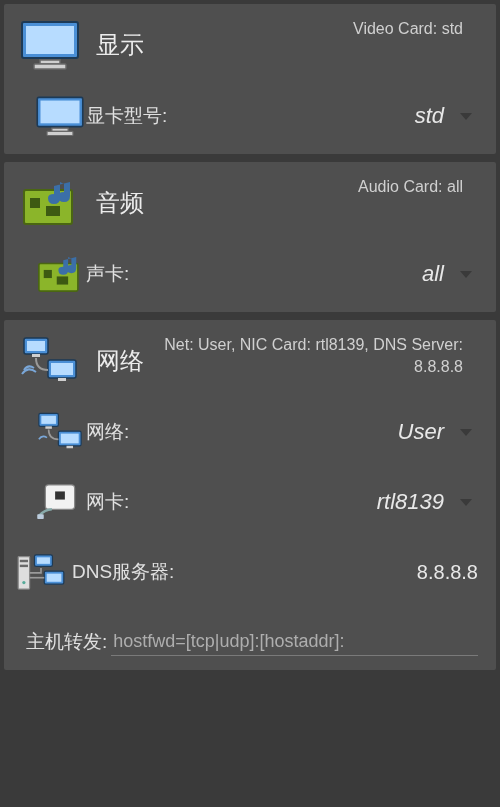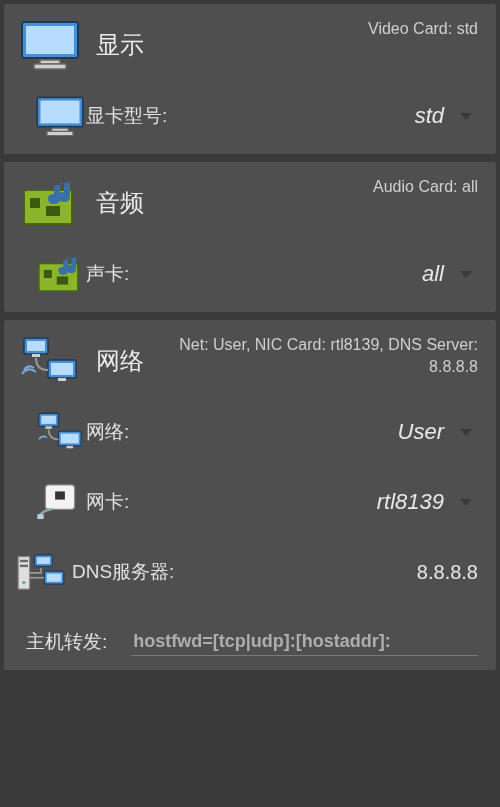--- a/index.html
+++ b/index.html
@@ -25,21 +25,21 @@
   }
   .section-title {
     font-size: 24px;
     font-weight: 400;
     color: #ececec;
     margin-left: 14px;
     flex: 0 0 auto;
   }
   .section-summary {
     position: absolute;
-    right: 18px;
+    right: 33px;
     top: 14px;
     font-size: 16px;
     color: #d0d0d0;
     text-align: right;
     max-width: 300px;
     line-height: 1.4;
     font-weight: 300;
   }
   .row {
     display: flex;
@@ -103,24 +103,23 @@
     font-weight: 300;
   }
   .host-input {
     flex: 1;
     background: transparent;
     border: none;
     border-bottom: 1px solid #7a7a7a;
     font-size: 18px;
     color: #aeaeae;
     padding: 3px 2px;
-    font-weight: 700;
+    font-weight: 400;
     outline: none;
     font-family: inherit;
-    margin-left: 20px;
   }
   .icon-large { width: 64px; height: 54px; flex: 0 0 auto; }
   .icon-med   { width: 52px; height: 44px; flex: 0 0 auto; }
   
   .mon-body { fill:#4a8fd6; stroke:#1d3a56; stroke-width:2; }
   .mon-screen { fill:#b7dcff; }
   .mon-stand { fill:#cfcfcf; stroke:#6a6a6a; stroke-width:1.5; }
   
   .aud-board { fill:#8bb52a; stroke:#4a6612; stroke-width:2; }
   .aud-chip  { fill:#3d5a12; }

